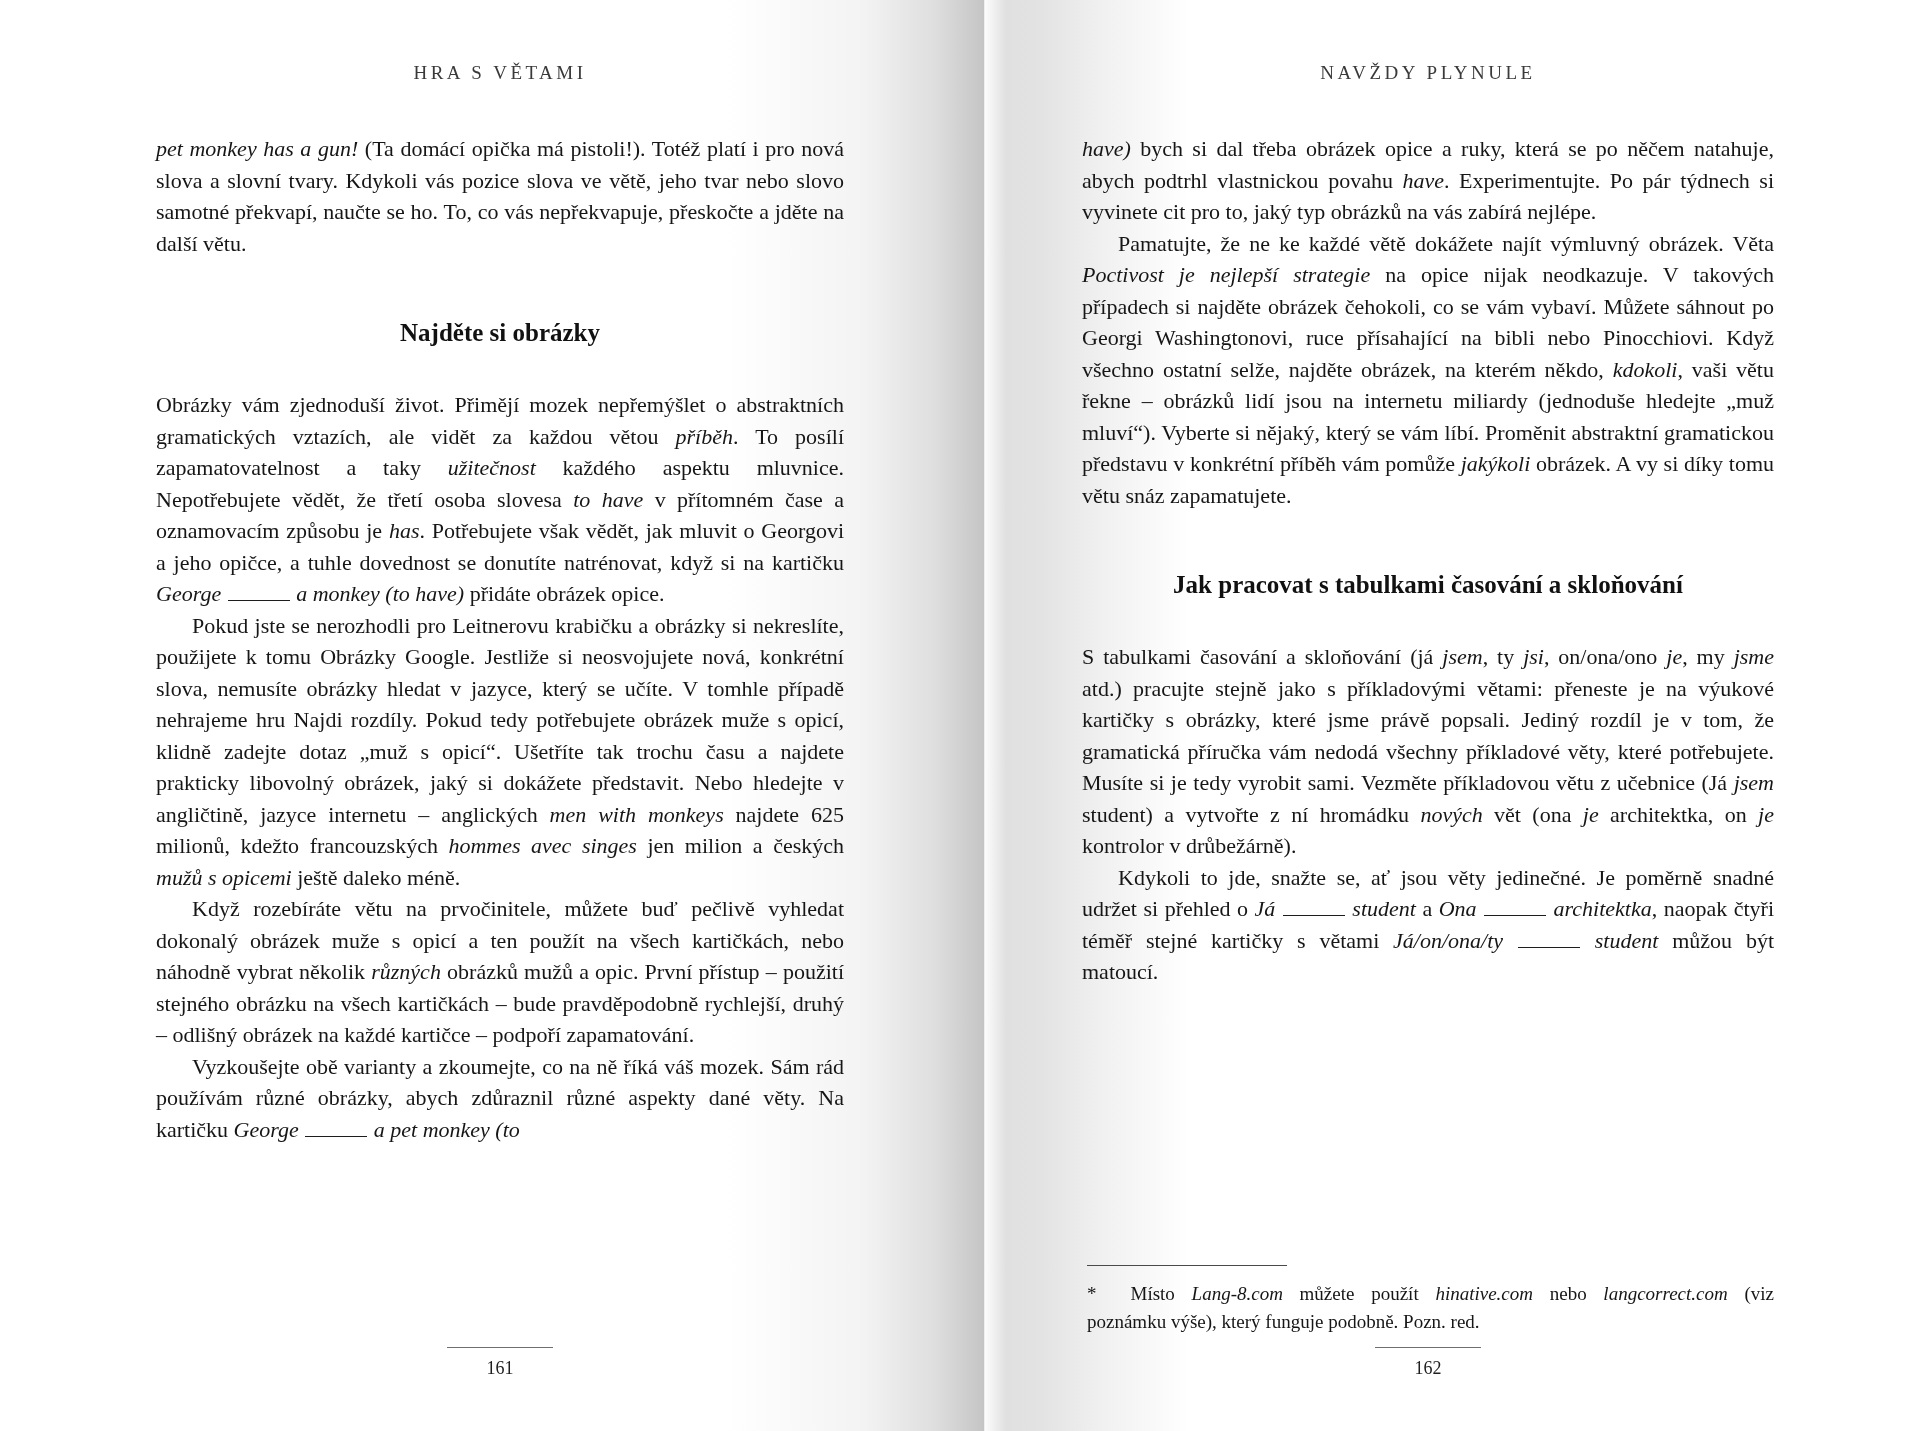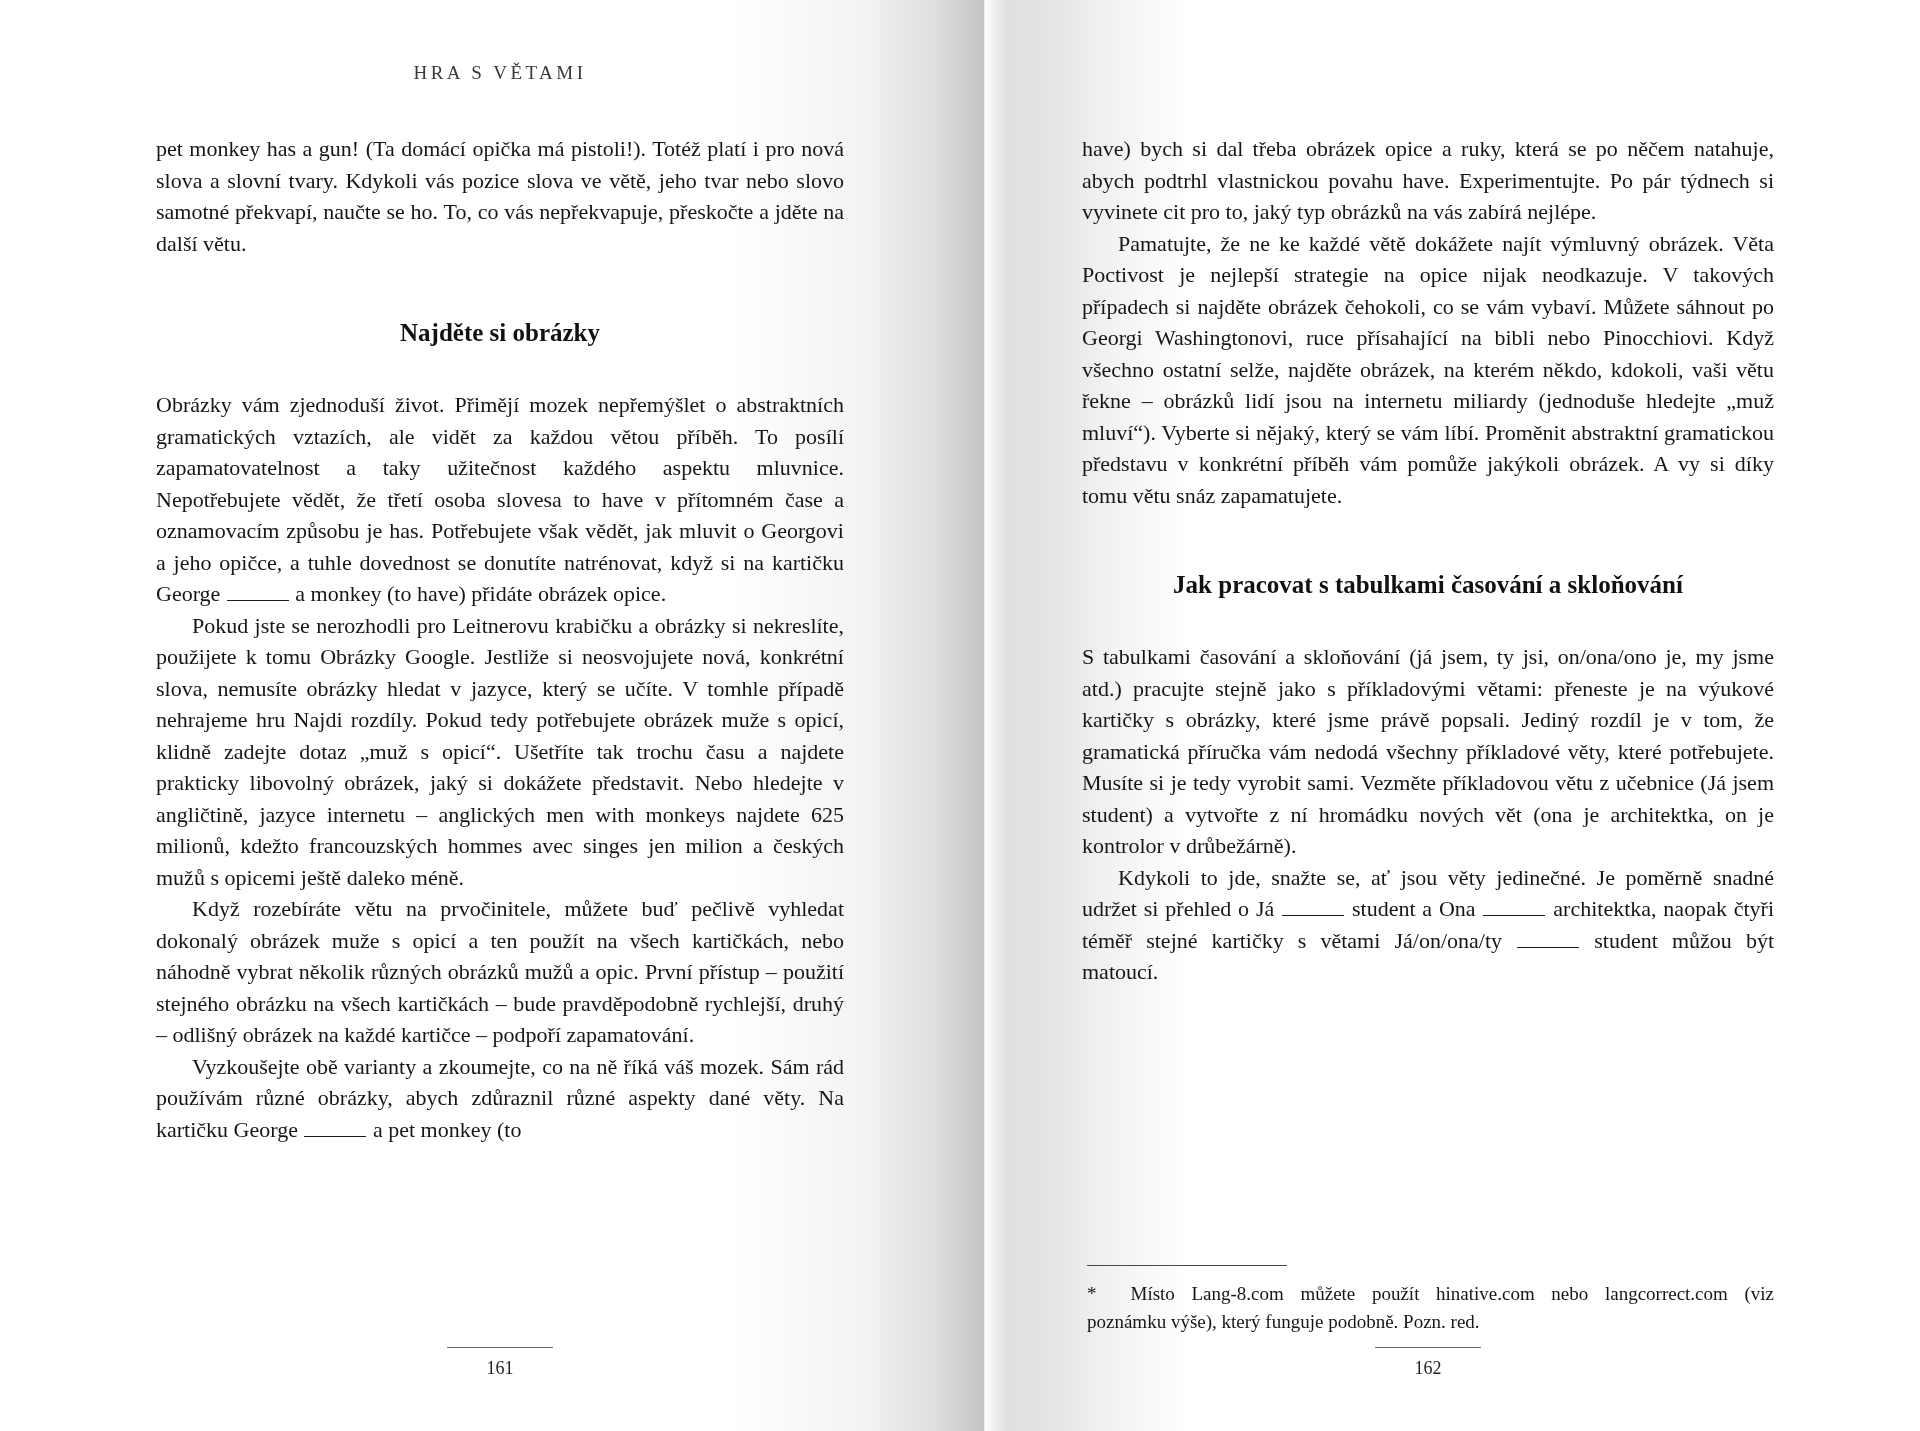--- a/index.html
+++ b/index.html
@@ -40,21 +40,21 @@
     white-space:nowrap;
   }
   .content{padding-top:133px;}
   .para{
     margin:0;
     font-size:22px;line-height:31.5px;
     text-align:justify;
     text-justify:inter-word;
   }
   .para.indent{text-indent:36px;}
-  .it{}
+  .it{font-style:italic;}
   sup{font-size:0.62em;line-height:0;}
   .blank{
     display:inline-block;
     width:62px;height:2px;
     border-bottom:1.6px solid #1d1d1d;
     vertical-align:baseline;
     margin:0 1px;
   }
   .section-heading{
     margin:58px 0 40px 0;
@@ -106,20 +106,21 @@
         </div>
       <footer class="page-footer">
         <div class="footer-rule"></div>
         <div class="page-number">161</div>
       </footer>
     </div>
   </section>
 
   <section class="page page-right">
     <div class="col">
+      <header class="running-head">NAVŽDY PLYNULE</header>
       <div class="content">
           <p class="para"><span class="it">have)</span><span> bych si dal třeba obrázek opice a ruky, která se po něčem natahuje, abych podtrhl vlastnickou povahu </span><span class="it">have</span><span>. Experimentujte. Po pár týdnech si vyvinete cit pro to, jaký typ obrázků na vás zabírá nejlépe.</span></p>
           <p class="para indent"><span>Pamatujte, že ne ke každé větě dokážete najít výmluvný obrázek. Věta </span><span class="it">Poctivost je nejlepší strategie</span><span> na opice nijak neodkazuje. V takových případech si najděte obrázek čehokoli, co se vám vybaví. Můžete sáhnout po Georgi Washingtonovi, ruce přísahající na bibli nebo Pinocchiovi. Když všechno ostatní selže, najděte obrázek, na kterém někdo, </span><span class="it">kdokoli</span><span>, vaši větu řekne – obrázků lidí jsou na internetu miliardy (jednoduše hledejte „muž mluví“). Vyberte si nějaký, který se vám líbí. Proměnit abstraktní gramatickou představu v konkrétní příběh vám pomůže </span><span class="it">jakýkoli</span><span> obrázek. A vy si díky tomu větu snáz zapamatujete.</span></p>
           <div class="section-heading">Jak pracovat s tabulkami časování a skloňování</div>
           <p class="para"><span>S tabulkami časování a skloňování (já </span><span class="it">jsem</span><span>, ty </span><span class="it">jsi</span><span>, on/ona/ono </span><span class="it">je</span><span>, my </span><span class="it">jsme</span><span> atd.) pracujte stejně jako s příkladovými větami: přeneste je na výukové kartičky s obrázky, které jsme právě popsali. Jediný rozdíl je v tom, že gramatická příručka vám nedodá všechny příkladové věty, které potřebujete. Musíte si je tedy vyrobit sami. Vezměte příkladovou větu z učebnice (Já </span><span class="it">jsem</span><span> student) a vytvořte z ní hromádku </span><span class="it">nových</span><span> vět (ona </span><span class="it">je</span><span> architektka, on </span><span class="it">je</span><span> kontrolor v drůbežárně).</span></p>
           <p class="para indent"><span>Kdykoli to jde, snažte se, ať jsou věty jedinečné. Je poměrně snadné udržet si přehled o </span><span class="it">Já</span><span> </span><span class="blank"></span><span> </span><span class="it">student</span><span> a </span><span class="it">Ona</span><span> </span><span class="blank"></span><span> </span><span class="it">architektka</span><span>, naopak čtyři téměř stejné kartičky s větami </span><span class="it">Já/on/ona/ty</span><span> </span><span class="blank"></span><span> </span><span class="it">student</span><span> můžou být matoucí.</span></p>
         </div>
       <footer class="page-footer">
         <div class="footer-rule"></div>
         <div class="page-number">162</div>

